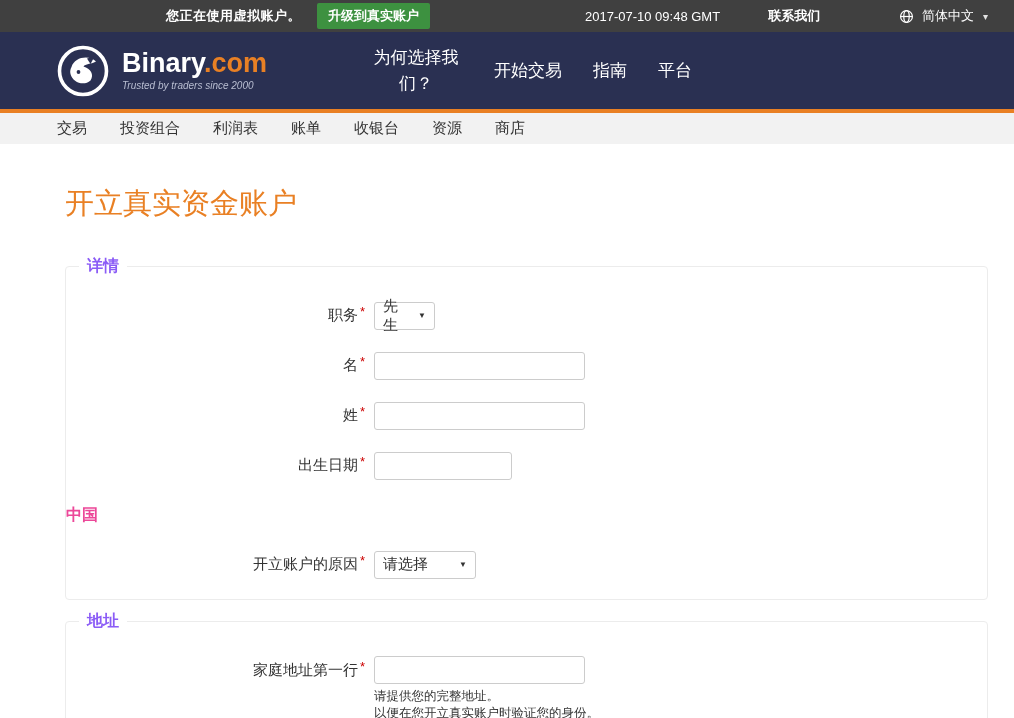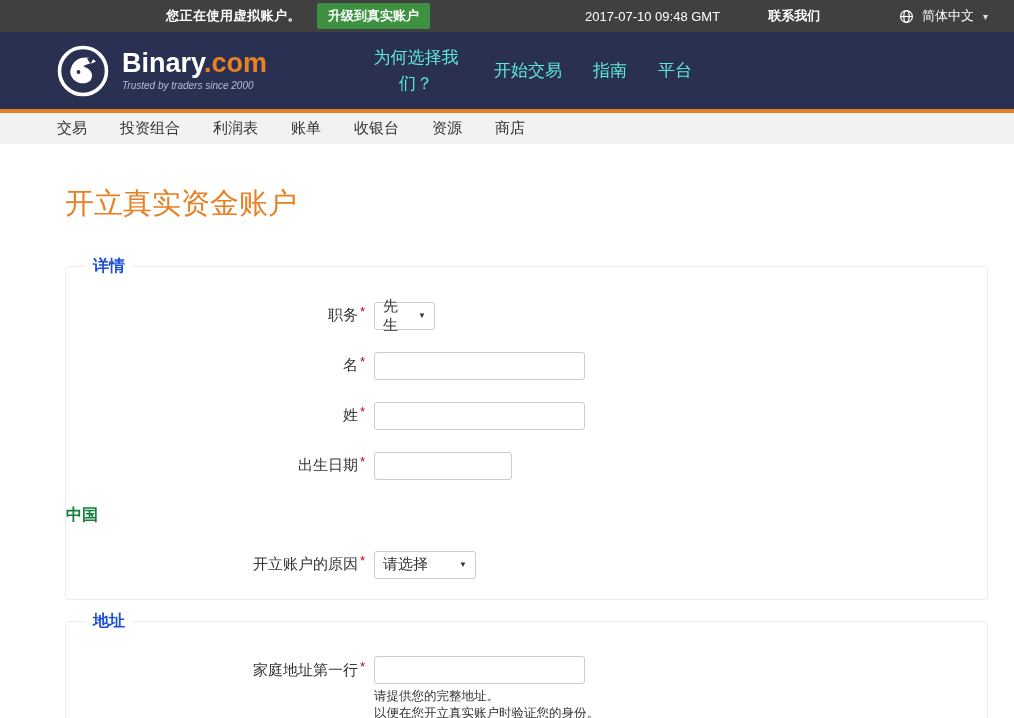--- a/index.html
+++ b/index.html
@@ -21,61 +21,61 @@
 
   
   .header { height:81px; background:#2a3052; border-bottom:4px solid #e98024;
     display:flex; align-items:center; padding:0 30px 0 57px; }
   .logo-wrap { display:flex; align-items:center; cursor:pointer; }
   .brand-block { margin-left:13px; }
   .brand-line { font-size:27px; font-weight:700; color:#fff; line-height:1; }
   .brand-tld { color:#e98024; }
   .brand-tagline { font-size:10px; font-style:italic; color:#b9bed2; margin-top:3px; }
   .main-nav { display:flex; align-items:center; margin-left:102px; gap:31px;
-    color:#5eead4; font-size:17px; }
+    color:#ffffff; font-size:17px; }
   .nav-item { cursor:pointer; white-space:nowrap; }
   .nav-whyus { width:94px; text-align:center; line-height:1.5; white-space:normal; }
   .account-box { margin-left:auto; text-align:right; line-height:1.4; cursor:pointer; }
   .acct-type { color:#e98024; font-size:14px; }
   .acct-id-row { color:#fff; font-size:16px; }
   .acct-caret { font-size:10px; color:#cdd2e3; margin-left:7px; }
   .acct-balance { color:#fff; font-size:15px; }
 
   
   .subnav { height:31px; background:#f2f2f2; display:flex; align-items:center;
     padding-left:57px; gap:33px; font-size:15px; }
   .subnav-item { color:#333; cursor:pointer; white-space:nowrap; }
 
   
   .content { padding:0 26px 0 65px; }
   .page-title { margin-top:40px; font-size:29px; font-weight:400; color:#e98024; }
 
   fieldset { border:1px solid #ececec; border-radius:4px; width:923px;
     margin-top:32px; padding:14px 0 20px 0; }
-  legend { font-weight:700; font-size:16px; color:#1d4ed8; margin-left:19px; padding:0 8px; }
+  legend { font-weight:700; font-size:16px; color:#8b5cf6; margin-left:13px; padding:0 8px; }
 
   .form-row { display:flex; align-items:center; margin-top:21px; }
   .form-row.first { margin-top:10px; }
   .form-row.top-align { align-items:flex-start; }
   .flabel { width:308px; flex:none; text-align:right; font-size:15px; color:#333;
     padding-right:9px; line-height:28px; }
   .req { color:#cc0000; font-size:13px; margin-left:2px; position:relative; top:-4px; }
 
   .text-input { width:211px; height:28px; border:1px solid #ccc; border-radius:3px;
     padding:0 7px; font-size:14px; font-family:inherit; color:#333; background:#fff; }
   .text-input.dob { width:138px; }
 
   .select-box { display:inline-flex; align-items:center; justify-content:space-between;
     height:28px; border:1px solid #ccc; border-radius:3px; background:#fff;
     padding:0 8px; font-size:15px; color:#333; cursor:pointer; }
   .sel-sm { width:61px; }
   .sel-md { width:102px; }
   .sel-caret { font-size:8px; color:#333; margin-left:7px; }
 
-  .static-value { font-size:16px; font-weight:700; color:#15803d; line-height:28px; }
+  .static-value { font-size:16px; font-weight:700; color:#ec4899; line-height:28px; }
 
   .ctrl-stack { display:flex; flex-direction:column; }
   .help-text { font-size:12.5px; color:#333; line-height:1.38; margin-top:4px; }
 </style>
 </head>
 <body>
 
 <div class="topbar">
   <span class="topbar-notice">您正在使用虚拟账户。</span>
   <button class="upgrade-btn">升级到真实账户</button>

